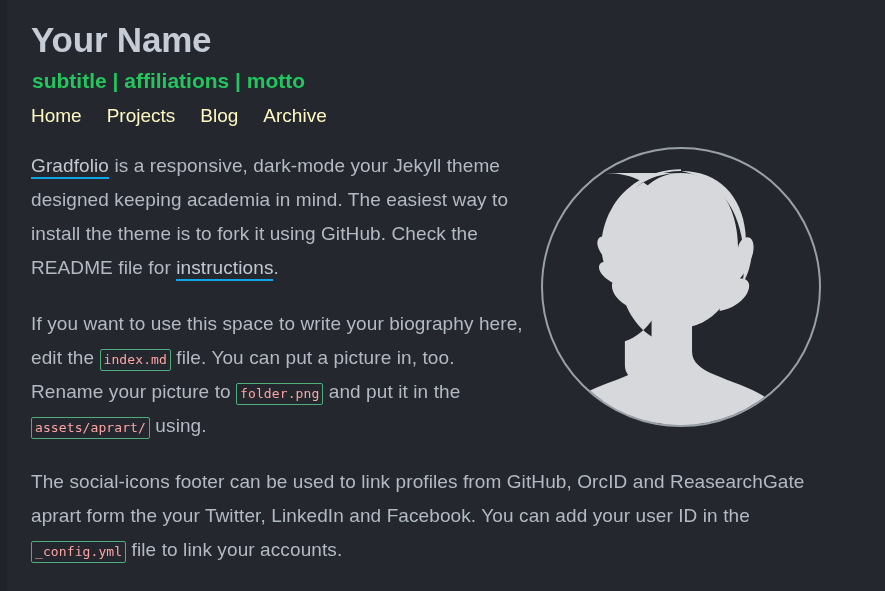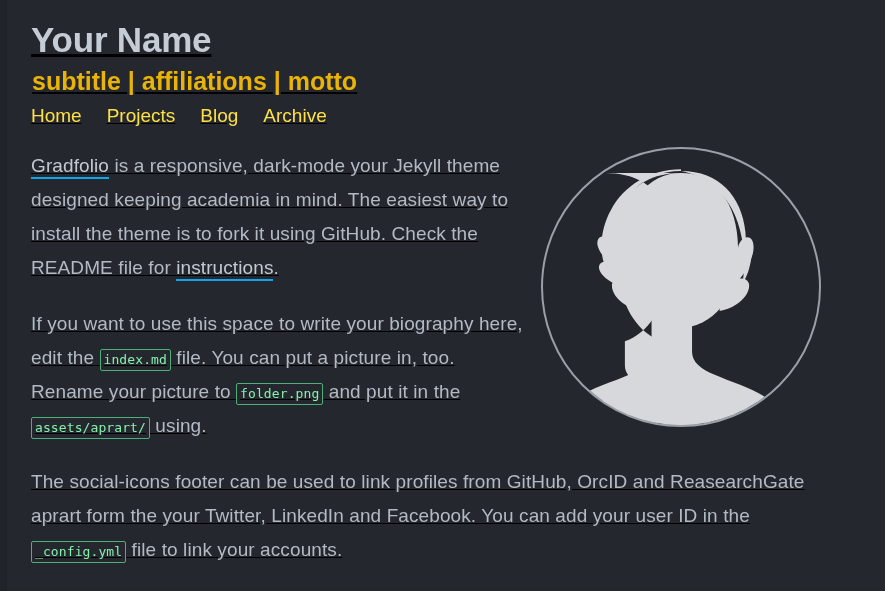--- a/index.html
+++ b/index.html
@@ -26,54 +26,53 @@
     background: #202329;
     z-index: 3;
   }
 
   .page {
     position: relative;
     width: 885px;
     height: 591px;
     box-sizing: border-box;
     padding: 18px 30px 0 31px;
-    text-decoration: underline;
   }
 
   
   .site-title {
     margin: 0;
     padding: 0;
     font-size: 35px;
     line-height: 44px;
     font-weight: bold;
     color: #c6ccd6;
     letter-spacing: -0.2px;
   }
   .site-subtitle {
     margin: 7px 0 0 1px;
-    font-size: 25px;
+    font-size: 21px;
     line-height: 24px;
     font-weight: bold;
-    color: #eab308;
+    color: #22c55e;
   }
 
   .nav {
     margin: 11px 0 0 0;
     padding: 0;
     list-style: none;
     display: flex;
     align-items: baseline;
   }
   .nav li { margin: 0; padding: 0; }
   .nav li + li { margin-left: 25px; }
   .nav a {
     font-size: 19px;
     line-height: 24px;
-    color: #fde047;
+    color: #fef9c3;
     text-decoration: none;
   }
 
   
   .content {
     position: relative;
     margin-top: 21px;
   }
 
   .prose {
@@ -95,21 +94,21 @@
     color: #c3c9d2;
     text-decoration: none;
     border-bottom: 2px solid #0ea5e9;
     padding-bottom: 1px;
   }
 
   code {
     font-family: "DejaVu Sans Mono", "Liberation Mono", monospace;
     font-size: 13px;
     line-height: 1;
-    color: #86efac;
+    color: #fca5a5;
     border: 1px solid #4cae7a;
     border-radius: 2px;
     padding: 2px 3px 3px 3px;
     background: transparent;
     white-space: nowrap;
   }
 
   
   .avatar {
     position: absolute;

